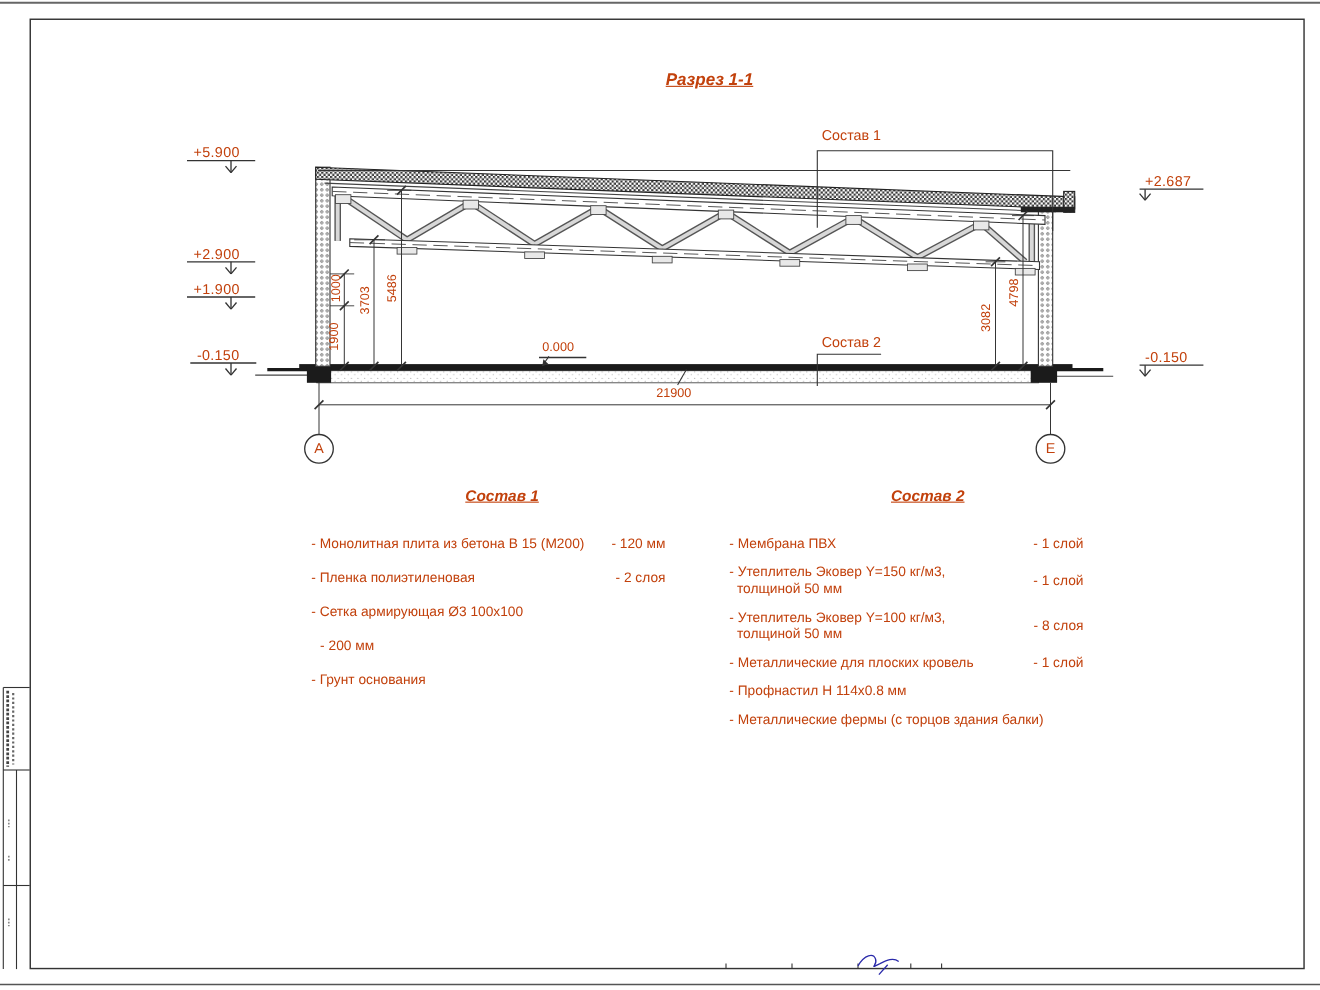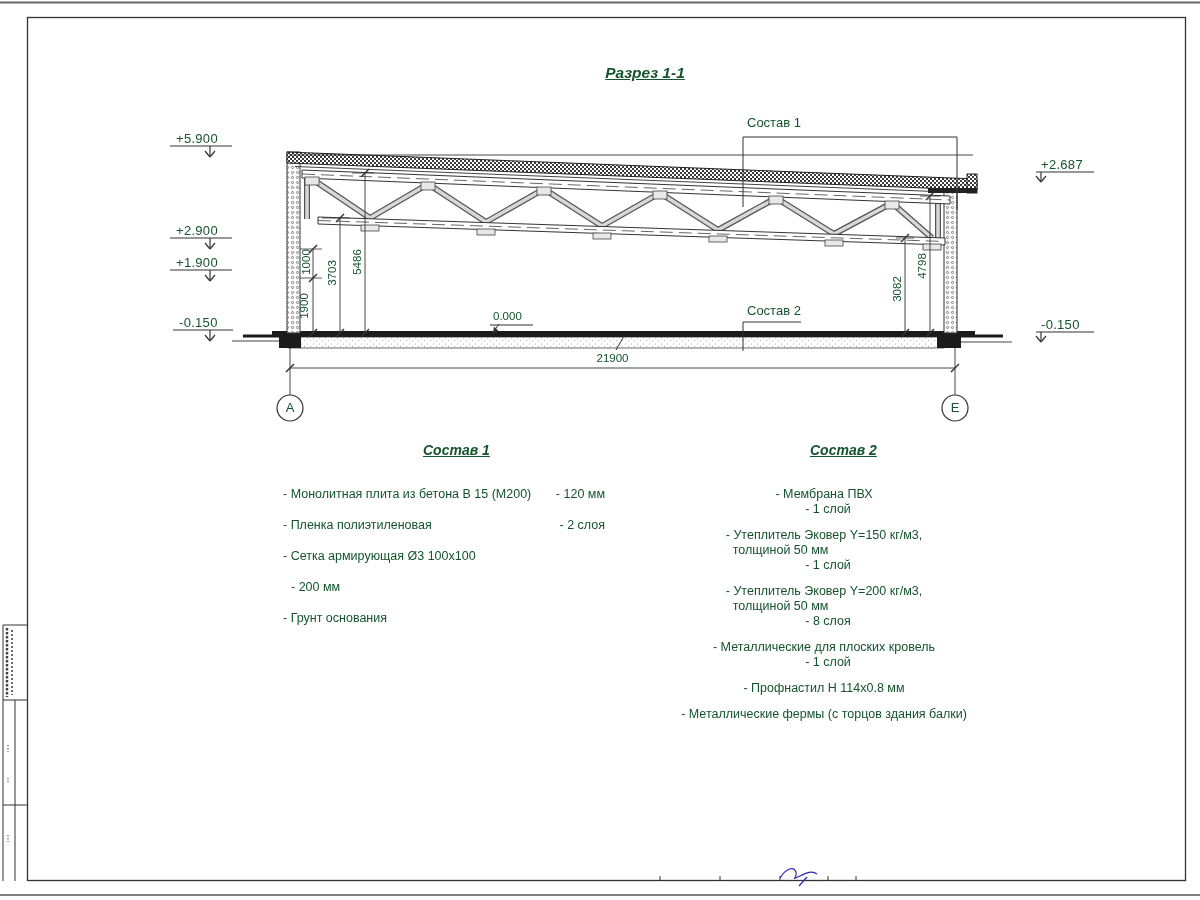--- a/index.html
+++ b/index.html
@@ -1,29 +1,29 @@
 <!DOCTYPE html>
 <html><head>
 <meta charset="utf-8">
 <style>
   html,body{margin:0;padding:0;background:#e8e8e8;}
   .page{position:relative;width:1200px;height:900px;background:#ffffff;overflow:hidden;
-        font-family:"Liberation Sans", sans-serif;color:#14532d;}
+        font-family:"Liberation Sans", sans-serif;color:#c2410c;}
   .page svg{position:absolute;left:0;top:0;}
   .txt{position:absolute;white-space:nowrap;}
   .title{font-size:15.5px;font-style:italic;text-decoration:underline;text-align:center;font-weight:bold;}
   .lvl{font-size:13px;letter-spacing:.3px;}
   .lbl{font-size:13px;}
   .dim{font-size:11.5px;}
   .dim-v{position:absolute;transform:translate(-50%,-50%) rotate(-90deg);font-size:11.5px;white-space:nowrap;}
   .axis-l{position:absolute;width:26px;height:26px;text-align:center;line-height:26px;font-size:13px;}
   .heading{position:absolute;font-size:14px;font-style:italic;text-decoration:underline;font-weight:bold;white-space:nowrap;}
   .complist{position:absolute;width:322px;font-size:12.5px;line-height:15px;}
   .comp1 .row{margin-bottom:16px;}
-  .comp2 .row{margin-bottom:11px;flex-direction:column;}
+  .comp2 .row{margin-bottom:11px;}
   .row{display:flex;justify-content:space-between;align-items:center;}
   .row .name{white-space:pre-wrap;}
   .row .val{white-space:nowrap;margin-left:8px;}
 </style>
 </head>
 <body>
 
 <div class="page">
 
 <svg width="1200" height="900" viewBox="0 0 1200 900">
@@ -295,21 +295,21 @@
   <div class="row">
     <span class="name">- Мембрана ПВХ</span>
     <span class="val">- 1 слой</span>
   </div>
   <div class="row">
     <span class="name">- Утеплитель Эковер Y=150 кг/м3,
   толщиной 50 мм</span>
     <span class="val">- 1 слой</span>
   </div>
   <div class="row">
-    <span class="name">- Утеплитель Эковер Y=200 кг/м3,
+    <span class="name">- Утеплитель Эковер Y=100 кг/м3,
   толщиной 50 мм</span>
     <span class="val">- 8 слоя</span>
   </div>
   <div class="row">
     <span class="name">- Металлические для плоских кровель</span>
     <span class="val">- 1 слой</span>
   </div>
   <div class="row">
     <span class="name">- Профнастил Н 114х0.8 мм</span>
     <span class="val"></span>

